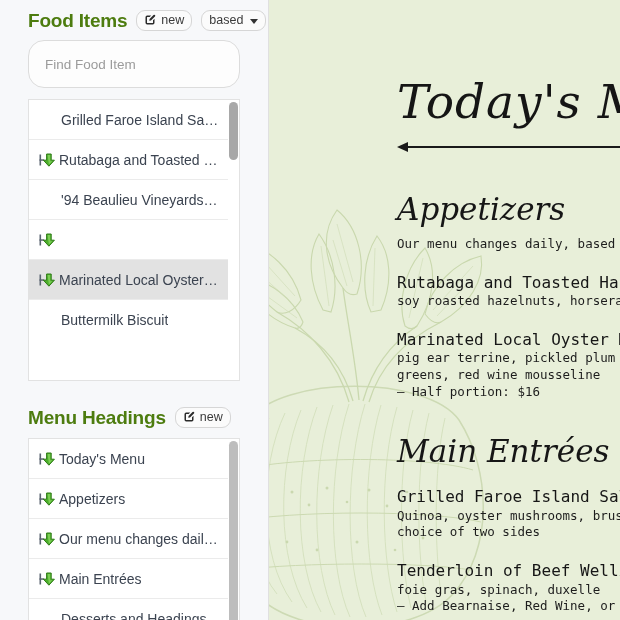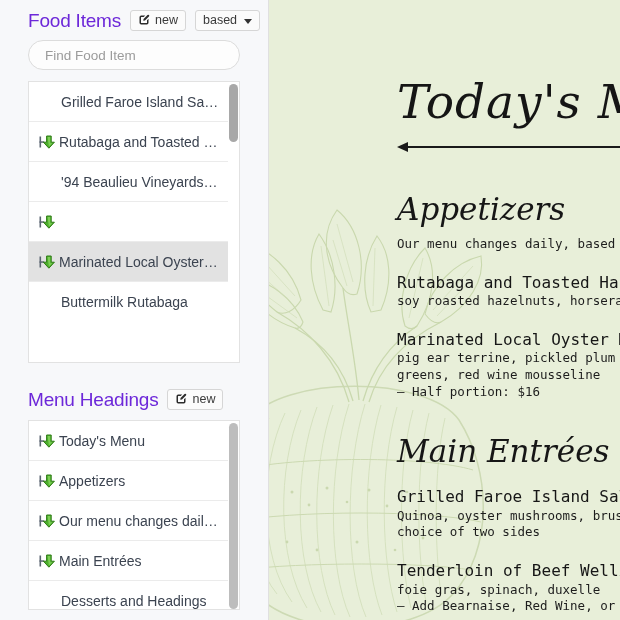--- a/index.html
+++ b/index.html
@@ -36,33 +36,33 @@
   .panel-header {
     display: flex;
     align-items: center;
     gap: 9px;
     padding: 11px 0 0 28px;
     height: 30px;
     box-sizing: border-box;
   }
   .panel-title {
     font-size: 19px;
-    font-weight: normal;
-    color: #6d28d9;
+    font-weight: bold;
+    color: #4d7c0f;
     letter-spacing: -0.2px;
     line-height: 1;
     white-space: nowrap;
   }
   .btn {
     display: inline-flex;
     align-items: center;
     gap: 5px;
     background: #fbfbfb;
     border: 1px solid #d6d6d6;
-    border-radius: 3px;
+    border-radius: 9px;
     padding: 3px 7px 4px 7px;
     font-size: 12.5px;
     color: #3a3a3a;
     line-height: 1;
     cursor: pointer;
     white-space: nowrap;
   }
   .btn .ico-edit {
     display: inline-block;
     width: 12px;
@@ -81,21 +81,21 @@
     top: 1px;
   }
 
   
   .search-wrap {
     padding: 10px 28px 0 28px;
   }
   .search-input {
     width: 100%;
     box-sizing: border-box;
-    height: 30px;
+    height: 48px;
     border: 1px solid #dcdcdc;
     border-radius: 16px;
     background: #fdfdfd;
     padding: 0 16px;
     font-size: 13.5px;
     color: #333;
     font-family: "Liberation Sans", sans-serif;
     outline: none;
   }
   .search-input::placeholder { color: #9b9b9b; }
@@ -326,21 +326,21 @@
               <svg width="17" height="16" viewBox="0 0 17 16">
                 <rect x="0.5" y="2.5" width="1.6" height="11" fill="#5a6470"></rect>
                 <rect x="0.5" y="7.3" width="4.6" height="1.5" fill="#5a6470"></rect>
                 <path d="M7.6 2 H12.2 V8.2 H15.4 L9.9 14.2 L4.4 8.2 H7.6 Z" fill="#4caf2a" stroke="#2f7a17" stroke-width="1"></path>
                 <path d="M8.6 3 H11.2 V9.2 H13.4 L9.9 12.8 Z" fill="#86d45e" opacity="0.85"></path>
               </svg>
             </span>
             <span class="row-label">Marinated Local Oyster Mus…</span>
           </div>
           <div class="list-row indent">
-            <span class="row-label">Buttermilk Rutabaga</span>
+            <span class="row-label">Buttermilk Biscuit</span>
           </div>
         </div>
       <div class="vscroll">
         <div class="vthumb" style="top:2px; height:58px;"></div>
       </div>
     </div>
 
     <div class="panel-header section2">
       <span class="panel-title">Menu Headings</span>
       <span class="btn">

